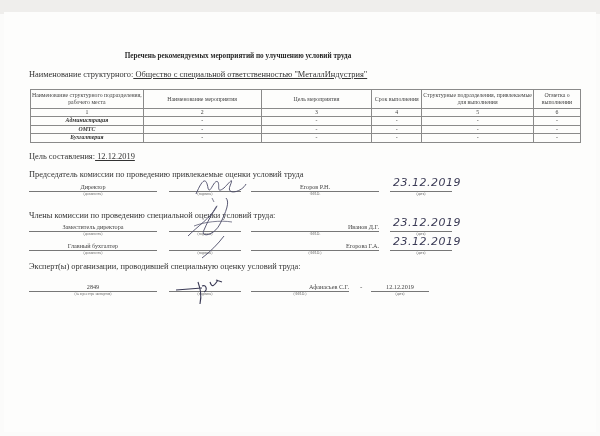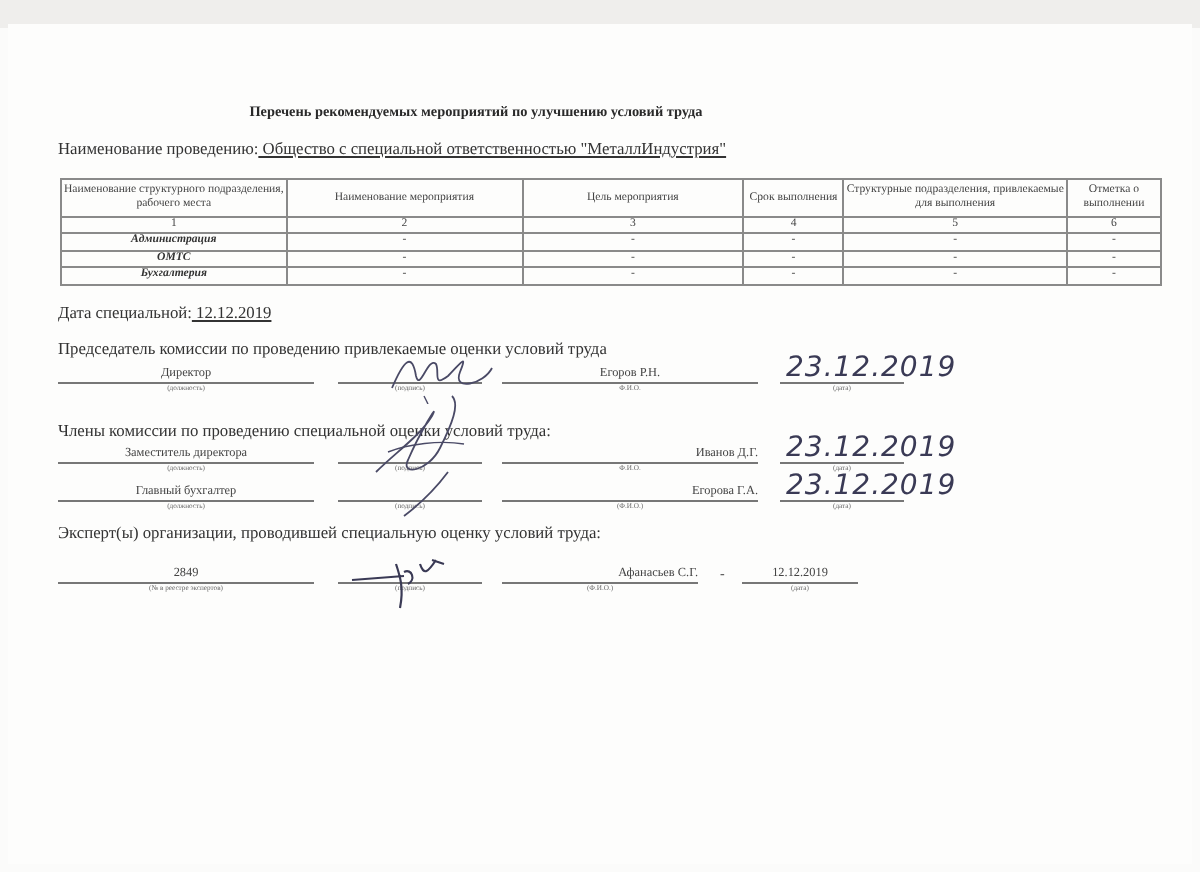--- a/index.html
+++ b/index.html
@@ -16,34 +16,34 @@
   table.grid td, table.grid th { border: 0.7px solid #8a8a8a; text-align: center; padding: 0; font-weight: normal; line-height: 7px; }
   table.grid th { height: 18px; }
   table.grid tr.num td { height: 7px; }
   table.grid tr.data td { height: 7.5px; }
   table.grid td.dept { font-style: italic; font-weight: bold; color: #333; }
   .line-text { position: absolute; font-size: 8.4px; color: #333; }
   .u { text-decoration: underline; }
   .sig-row { position: absolute; left: 29px; width: 420px; height: 20px; }
   .field { position: absolute; top: 0; border-bottom: 0.8px solid #777; height: 9px; text-align: center; font-size: 6.2px; color: #444; line-height: 9px; }
   .cap { position: absolute; top: 10px; text-align: center; font-size: 3.6px; color: #666; }
-  .hand { position: absolute; font-family: "DejaVu Sans", sans-serif; font-style: italic; color: #3a3a55; font-size: 14px; letter-spacing: 0.5px; }
+  .hand { position: absolute; font-family: "DejaVu Sans", sans-serif; font-style: italic; color: #3a3a55; font-size: 11px; letter-spacing: 0.5px; }
   .signature { position: absolute; }
   .dash { position: absolute; font-size: 7px; color: #444; }
 </style>
 </head>
 <body>
 
 <div class="topband"></div>
 <div class="page"></div>
 
 <div class="title">Перечень рекомендуемых мероприятий по улучшению условий труда</div>
 
 <div class="org">
-  <span>Наименование проведению:</span><span class="val"> Общество с специальной ответственностью "МеталлИндустрия" </span>
+  <span>Наименование структурного:</span><span class="val"> Общество с специальной ответственностью "МеталлИндустрия" </span>
 </div>
 
 <table class="grid">
   <colgroup>
     <col style="width:113px">
       <col style="width:118px">
       <col style="width:111px">
       <col style="width:50px">
       <col style="width:112px">
       <col style="width:47px">
@@ -86,21 +86,21 @@
     <td>-</td>
     <td>-</td>
     <td>-</td>
     <td>-</td>
     <td>-</td>
   </tr>
 </tbody>
   </table>
 
 <div class="line-text" style="left:29px; top:152px;">
-  <span>Дата специальной:</span><span class="u"> 12.12.2019 </span>
+  <span>Цель составления:</span><span class="u"> 12.12.2019 </span>
 </div>
 
 <div class="line-text" style="left:29px; top:170px;">Председатель комиссии по проведению привлекаемые оценки условий труда</div>
 <div class="sig-row" style="top:182px;">
   <div class="field" style="left:0; width:128px;">Директор</div>
   <div class="cap" style="left:0; width:128px;">(должность)</div>
   <div class="field" style="left:140px; width:72px;"></div>
   <div class="cap" style="left:140px; width:72px;">(подпись)</div>
   <div class="field" style="left:222px; width:128px;">Егоров Р.Н.</div>
   <div class="cap" style="left:222px; width:128px;">Ф.И.О.</div>

